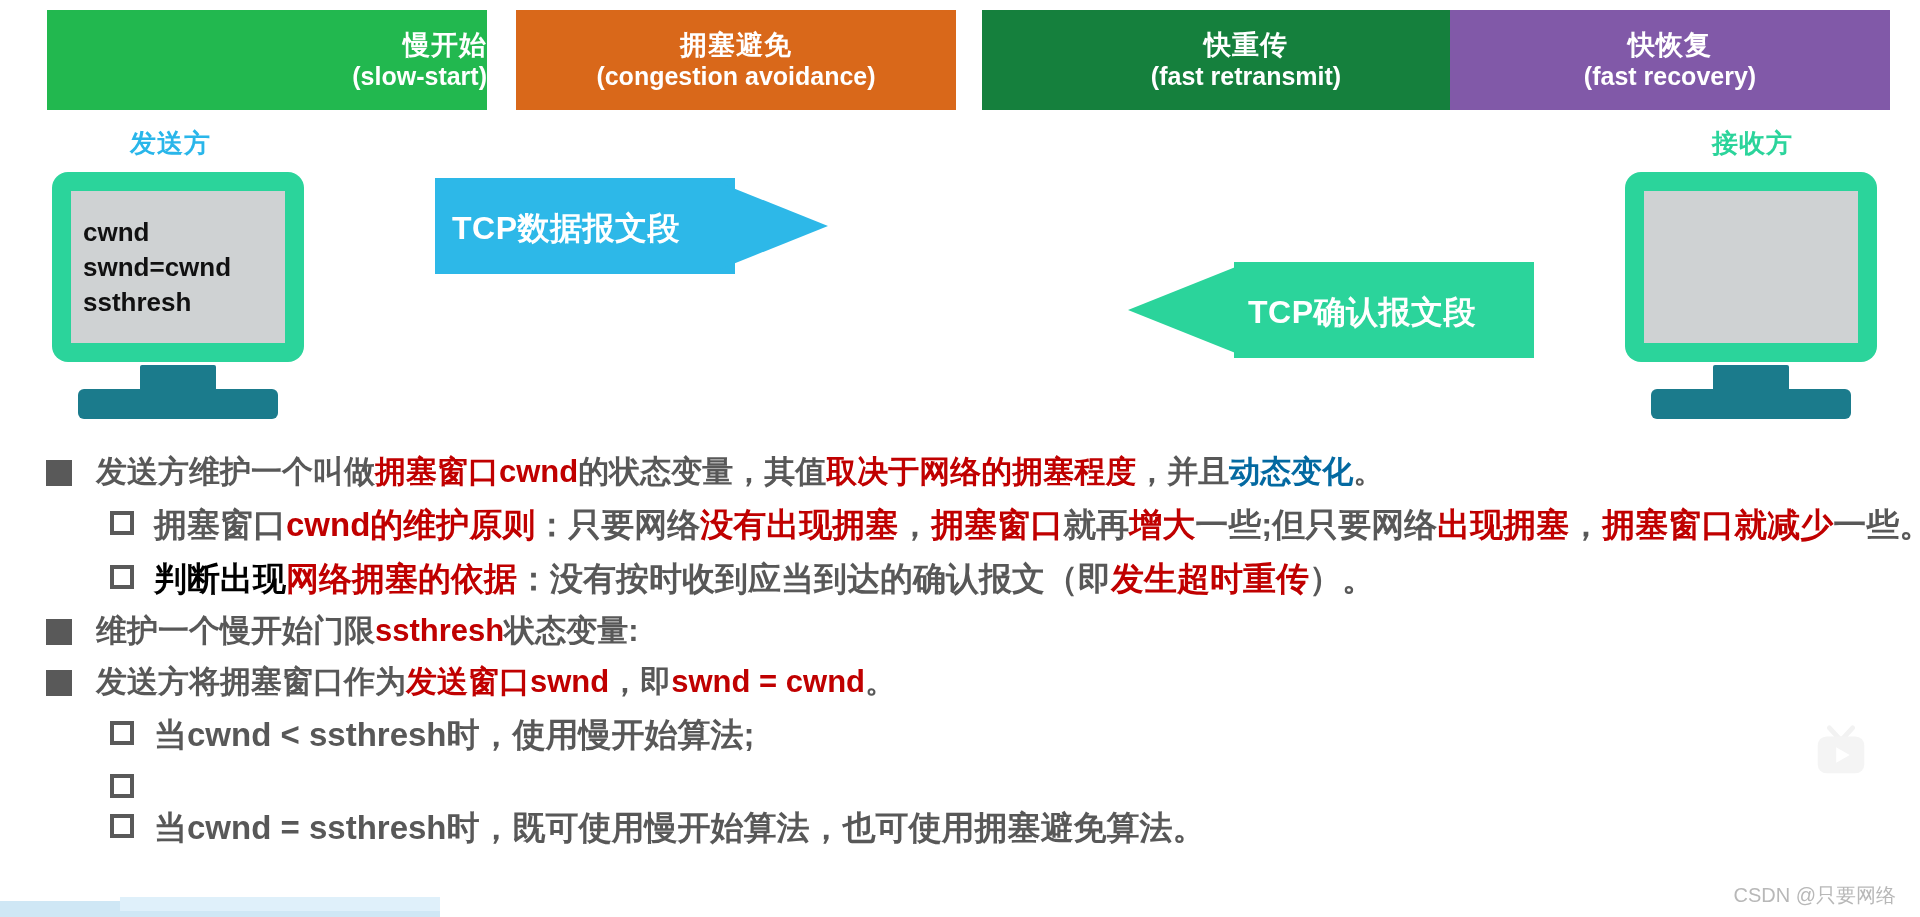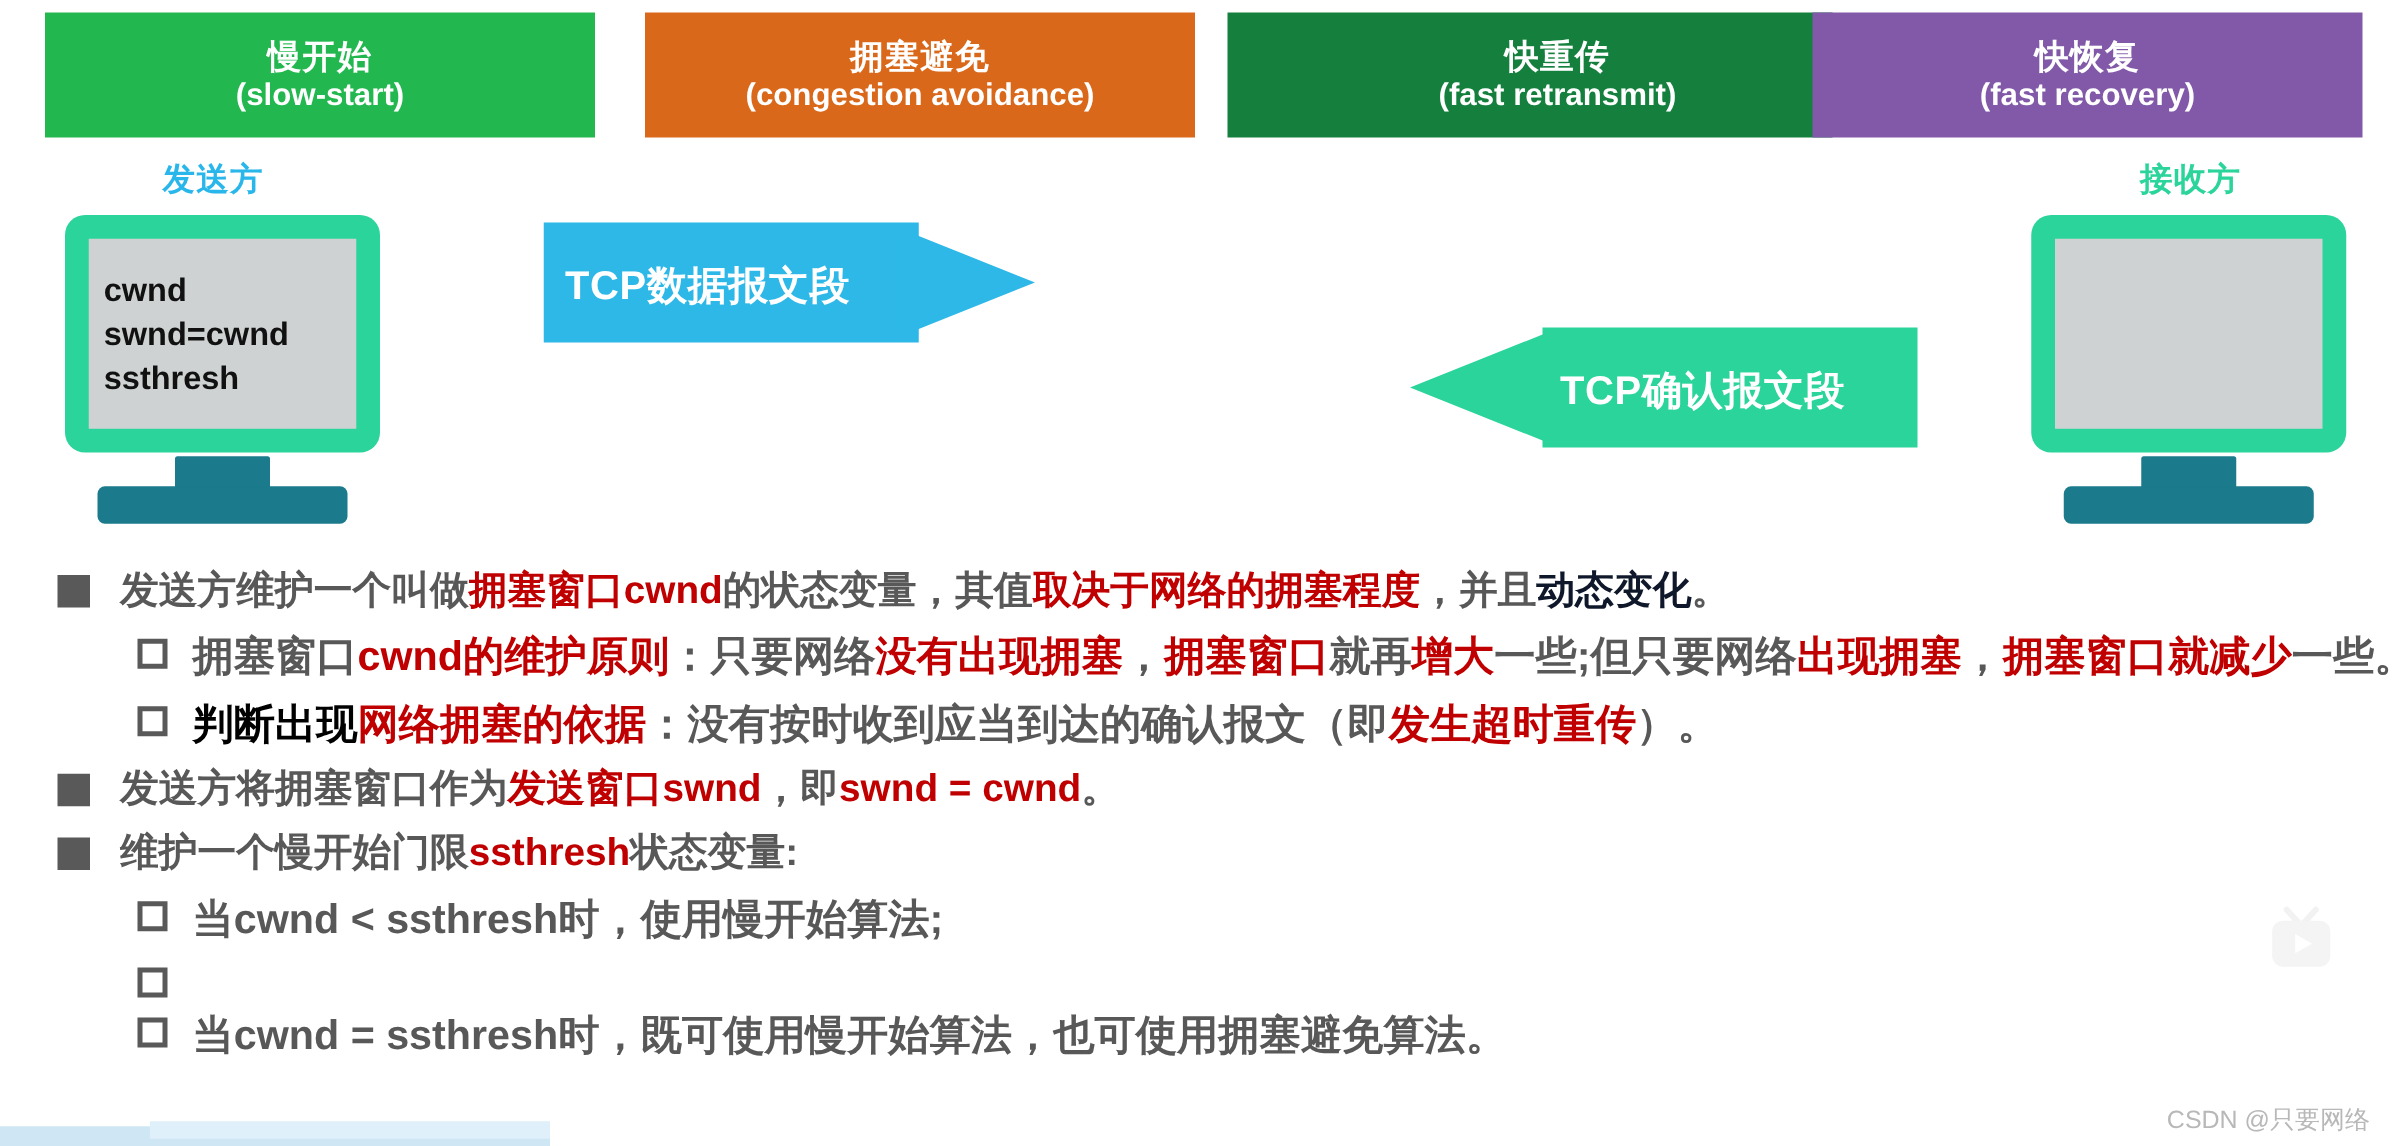--- a/index.html
+++ b/index.html
@@ -38,21 +38,21 @@
   .hdr-cn {
     font-size: 27px;
     font-weight: bold;
     letter-spacing: 1px;
   }
   .hdr-en {
     font-size: 25px;
     font-weight: bold;
     margin-top: 2px;
   }
-  .hdr-1 { left: 36px;  width: 440px; }
+  .hdr-1 { left: 47px;  width: 440px; align-items: flex-end; }
   .hdr-2 { left: 516px; width: 440px; }
   .hdr-3 { left: 982px; width: 440px; }
   .hdr-4 { left: 1450px; width: 440px; }
 
   
   .diagram { position: absolute; top: 0; left: 0; width: 1920px; height: 440px; }
 
   .party-label {
     position: absolute;
     font-size: 26px;
@@ -275,37 +275,37 @@
   </div>
   <div class="stand receiver-stand">
     <div class="neck" style="background: rgb(27, 123, 140);"></div>
     <div class="base" style="background: rgb(27, 123, 140);"></div>
   </div>
 </div>
 
 <div class="content" id="bullet-list">
     <div class="bullet-row lvl1">
       <div class="sq-filled" style="border-color: rgb(89, 89, 89); background: rgb(89, 89, 89);"></div>
-      <div class="bullet-text"><span style="color: rgb(88, 88, 88);">发送方维护一个叫做</span><span style="color: rgb(192, 0, 0);">拥塞窗口cwnd</span><span style="color: rgb(88, 88, 88);">的状态变量，其值</span><span style="color: rgb(192, 0, 0);">取决于网络的拥塞程度</span><span style="color: rgb(88, 88, 88);">，并且</span><span style="color: #0f172a;">动态变化</span><span style="color: rgb(88, 88, 88);">。</span></div>
+      <div class="bullet-text"><span style="color: rgb(88, 88, 88);">发送方维护一个叫做</span><span style="color: rgb(192, 0, 0);">拥塞窗口cwnd</span><span style="color: rgb(88, 88, 88);">的状态变量，其值</span><span style="color: rgb(192, 0, 0);">取决于网络的拥塞程度</span><span style="color: rgb(88, 88, 88);">，并且</span><span style="color: #0369a1;">动态变化</span><span style="color: rgb(88, 88, 88);">。</span></div>
     </div>
     <div class="bullet-row lvl2">
       <div class="sq-hollow" style="border-color: rgb(89, 89, 89);"></div>
       <div class="bullet-text"><span style="color: rgb(88, 88, 88);">拥塞窗口</span><span style="color: rgb(192, 0, 0);">cwnd的维护原则</span><span style="color: rgb(88, 88, 88);">：只要网络</span><span style="color: rgb(192, 0, 0);">没有出现拥塞</span><span style="color: rgb(88, 88, 88);">，</span><span style="color: rgb(192, 0, 0);">拥塞窗口</span><span style="color: rgb(88, 88, 88);">就再</span><span style="color: rgb(192, 0, 0);">增大</span><span style="color: rgb(88, 88, 88);">一些;但只要网络</span><span style="color: rgb(192, 0, 0);">出现拥塞</span><span style="color: rgb(88, 88, 88);">，</span><span style="color: rgb(192, 0, 0);">拥塞窗口就减少</span><span style="color: rgb(88, 88, 88);">一些。</span></div>
     </div>
     <div class="bullet-row lvl2">
       <div class="sq-hollow" style="border-color: rgb(89, 89, 89);"></div>
       <div class="bullet-text"><span style="color: #000000;">判断出现</span><span style="color: rgb(192, 0, 0);">网络拥塞的依据</span><span style="color: rgb(88, 88, 88);">：没有按时收到应当到达的确认报文（即</span><span style="color: rgb(192, 0, 0);">发生超时重传</span><span style="color: rgb(88, 88, 88);">）。</span></div>
+    </div>
+    <div class="bullet-row lvl1">
+      <div class="sq-filled" style="border-color: rgb(89, 89, 89); background: rgb(89, 89, 89);"></div>
+      <div class="bullet-text"><span style="color: rgb(88, 88, 88);">维护一个慢开始门限</span><span style="color: rgb(192, 0, 0);">ssthresh</span><span style="color: rgb(88, 88, 88);">状态变量:</span></div>
     </div>
     <div class="bullet-row lvl1">
       <div class="sq-filled" style="border-color: rgb(89, 89, 89); background: rgb(89, 89, 89);"></div>
       <div class="bullet-text"><span style="color: rgb(88, 88, 88);">发送方将拥塞窗口作为</span><span style="color: rgb(192, 0, 0);">发送窗口swnd</span><span style="color: rgb(88, 88, 88);">，即</span><span style="color: rgb(192, 0, 0);">swnd = cwnd</span><span style="color: rgb(88, 88, 88);">。</span></div>
-    </div>
-    <div class="bullet-row lvl1">
-      <div class="sq-filled" style="border-color: rgb(89, 89, 89); background: rgb(89, 89, 89);"></div>
-      <div class="bullet-text"><span style="color: rgb(88, 88, 88);">维护一个慢开始门限</span><span style="color: rgb(192, 0, 0);">ssthresh</span><span style="color: rgb(88, 88, 88);">状态变量:</span></div>
     </div>
     <div class="bullet-row lvl2">
       <div class="sq-hollow" style="border-color: rgb(89, 89, 89);"></div>
       <div class="bullet-text"><span style="color: rgb(88, 88, 88);">当cwnd &lt; ssthresh时，使用慢开始算法;</span></div>
     </div>
     <div class="bullet-row lvl2">
       <div class="sq-hollow" style="border-color: rgb(89, 89, 89);"></div>
     </div>
     <div class="bullet-row lvl2">
       <div class="sq-hollow" style="border-color: rgb(89, 89, 89);"></div>

